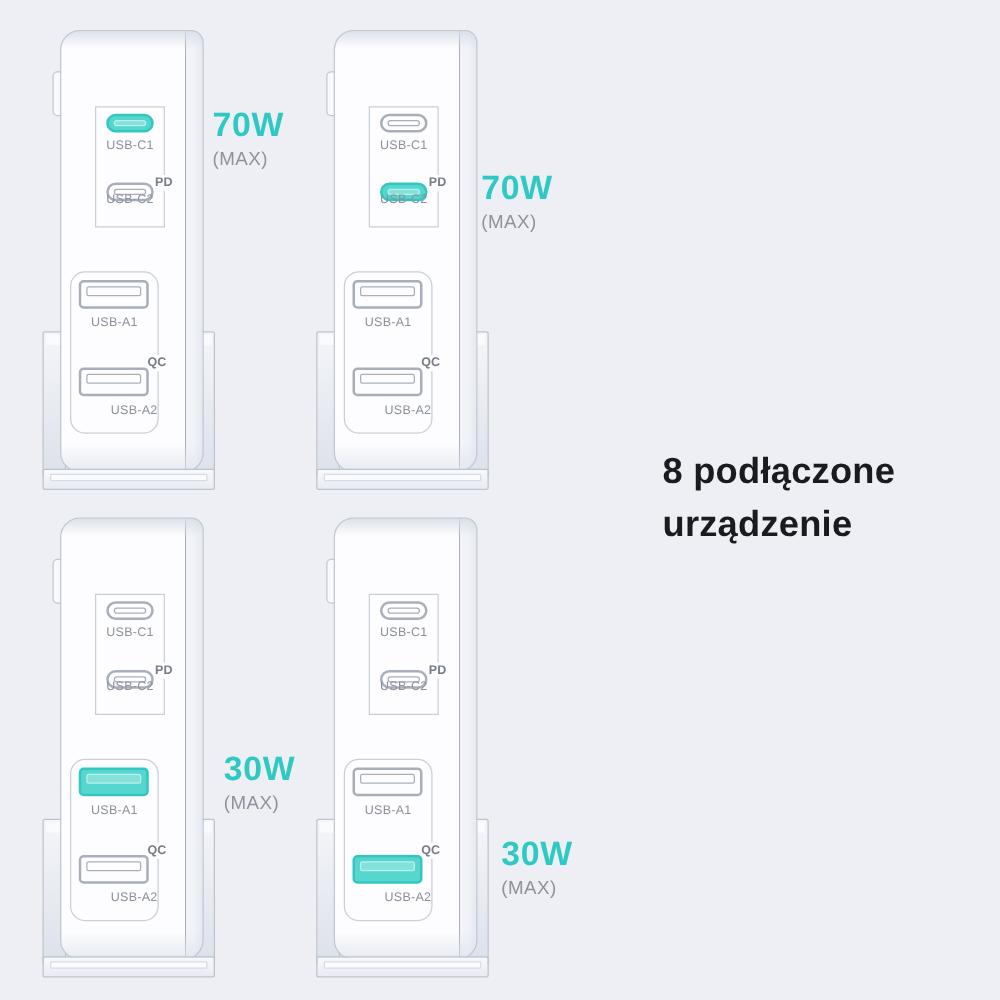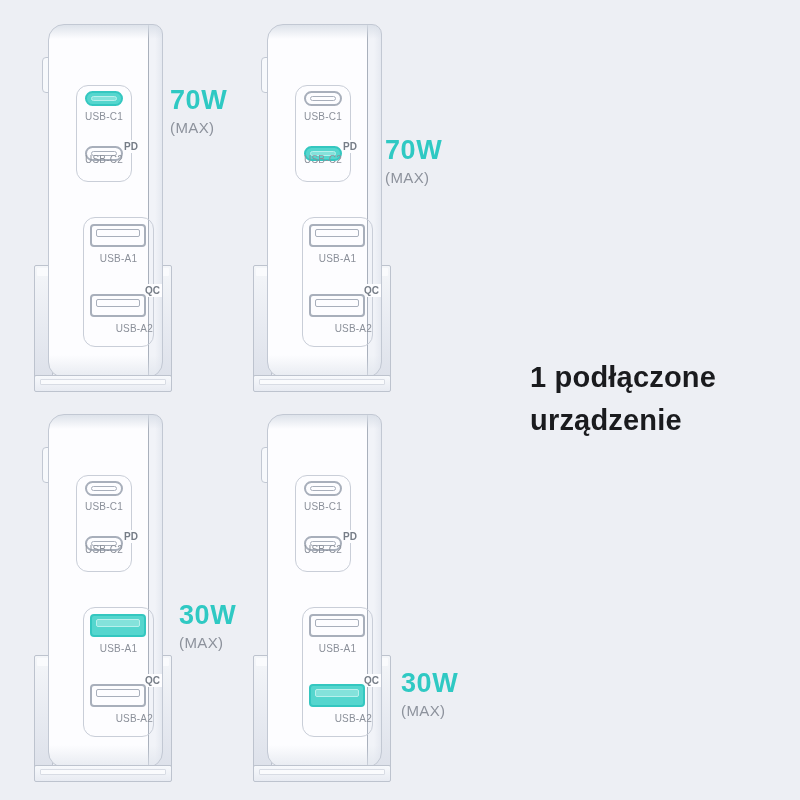--- a/index.html
+++ b/index.html
@@ -52,22 +52,22 @@
     background:
       linear-gradient(to bottom, rgba(216,222,231,.85), rgba(255,255,255,0) 14px),
       linear-gradient(to top,    rgba(222,227,235,.7),  rgba(255,255,255,0) 22px),
       linear-gradient(to right,  #fdfdff 99px, #a9b0bc 99px, #a9b0bc 100px,
                                  #f1f3f8 100px, #f1f3f8 106px, #e2e6ee 115px);
     z-index:2;
   }
 
   
   .panel { position:absolute; border:1px solid #c9ced8; }
-  .panel-c { left:27px; top:60px;  width:56px; height:97px;  border-radius:12px; }
-  .panel-a { left:34px; top:192px; width:71px; height:130px; border-radius:12px; }
+  .panel-c { left:27px; top:60px;  width:56px; height:97px;  border-radius:0; }
+  .panel-a { left:7px; top:192px; width:71px; height:130px; border-radius:12px; }
 
   .port {
     position:absolute; border:2px solid #a8afbb; background:#fdfdff;
   }
   .port.usbc { width:38px; height:15px; border-radius:8px; left:8px; }
   .port.usba { width:56px; height:23px; border-radius:4px; left:6px; }
   .slot { border:1.5px solid #a8afbb; background:transparent; }
   .usbc .slot { width:26px; height:5px; border-radius:3px; margin:3px auto 0; }
   .usba .slot { width:44px; height:8px; border-radius:2px; margin:3px auto 0; }
 
@@ -249,15 +249,15 @@
     </div>
   </div>
   <div class="stand-base"></div>
   <div class="power">
     <div class="watts">30W</div>
     <div class="max">(MAX)</div>
   </div>
 </div>
 
 <div class="headline">
-  <div>1 podłączone</div>
+  <div>8 podłączone</div>
   <div>urządzenie</div>
 </div>
 
 </body></html>

